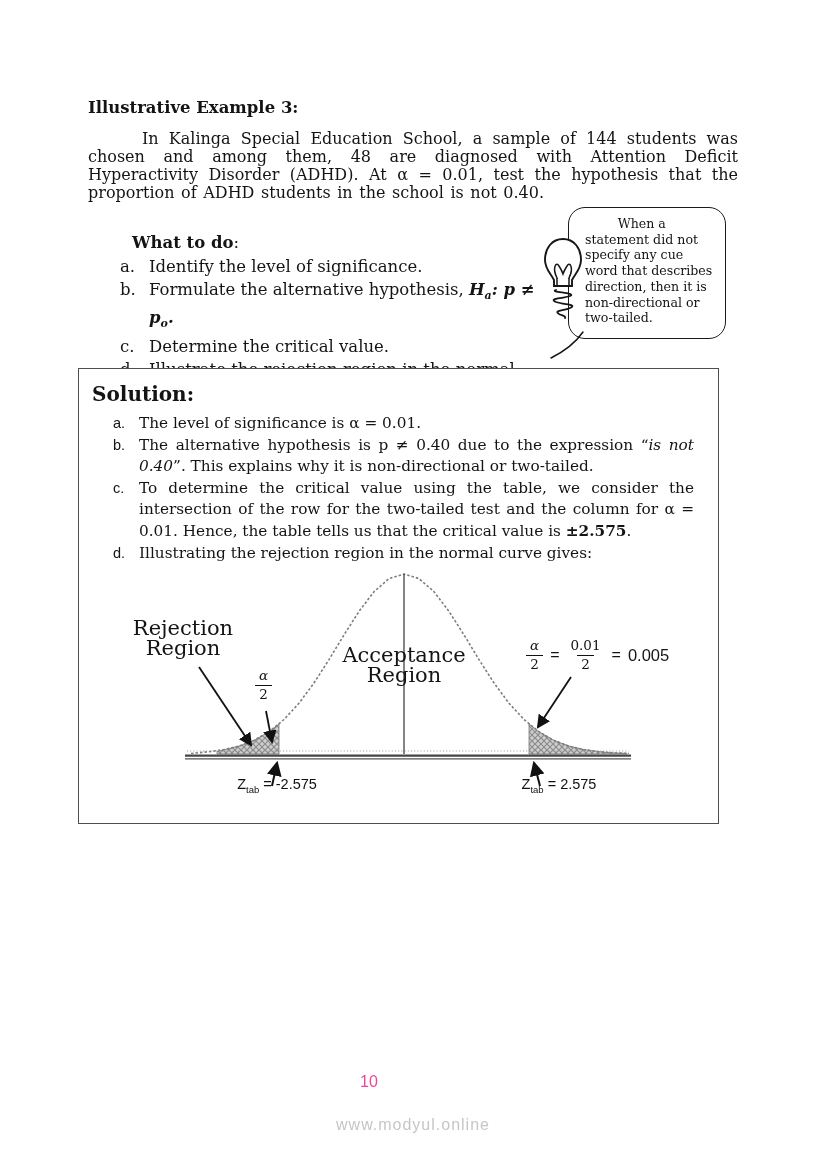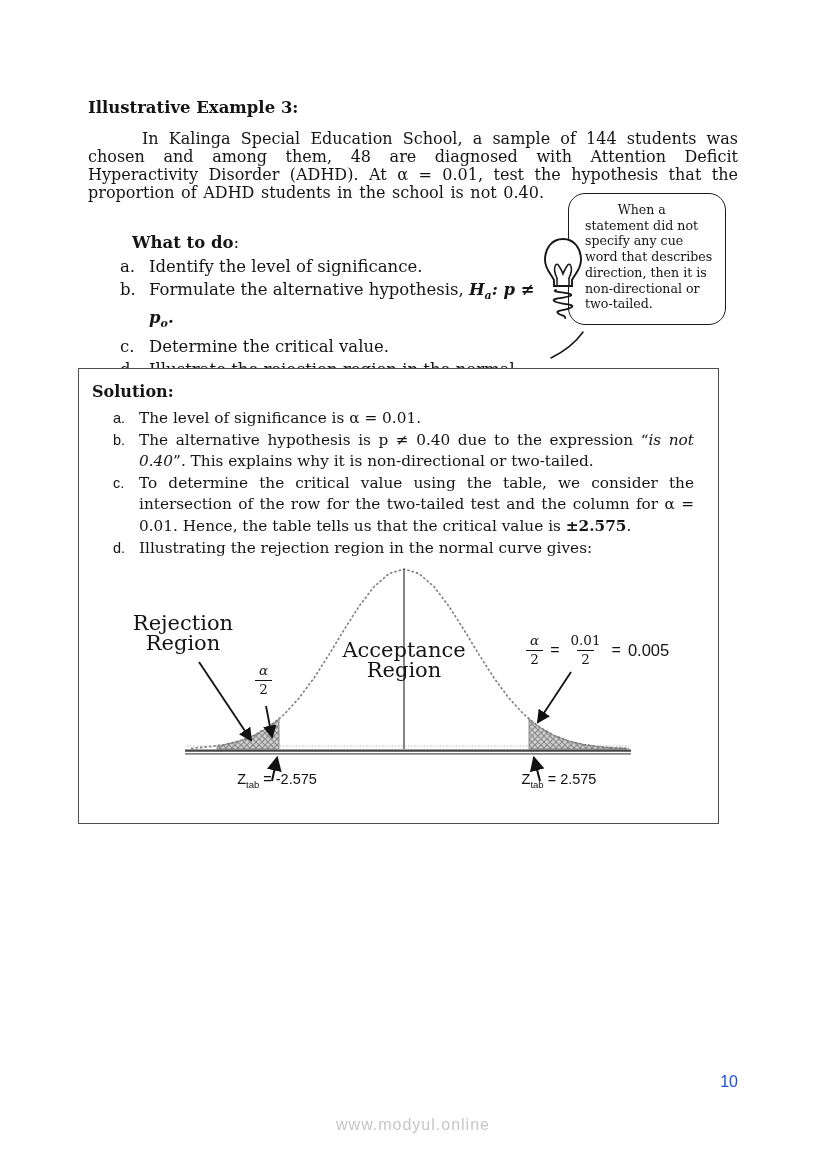--- a/index.html
+++ b/index.html
@@ -12,31 +12,31 @@
           text-align:justify;text-indent:54px;word-spacing:1.5px;}
   .wtd-heading{position:absolute;left:88px;top:233px;font-size:16.5px;margin-left:44px;}
   .wtd-heading .b{font-weight:bold;}
   .wtd-list{position:absolute;left:120px;top:256px;width:440px;font-size:16.5px;line-height:22.6px;}
   .li{display:flex;}
   .li .marker{flex:none;width:29px;}
   .formula-bi{font-weight:bold;font-style:italic;}
   .formula-bi sub{font-size:11px;}
 
   
-  .bubble{position:absolute;left:568px;top:193px;width:158px;height:132px;box-sizing:border-box;
+  .bubble{position:absolute;left:568px;top:207px;width:158px;height:132px;box-sizing:border-box;
           border:1.7px solid #1b1b1b;border-radius:17px;padding:8px 8px 6px 16px;
           font-size:12.6px;line-height:15.7px;background:transparent;}
   .bubble .txt{display:block;text-indent:2.6em;text-align:left;}
   .bulb-svg{position:absolute;left:540px;top:236px;width:46px;height:102px;}
   .tail-svg{position:absolute;left:549px;top:330px;width:36px;height:30px;}
 
   
   .sol-box{position:absolute;left:78px;top:368px;width:641px;height:456px;box-sizing:border-box;
            border:1.6px solid #4f4f4f;padding:13px 14px 0 13px;background:#fff;}
-  .sol-heading{font-size:16px;font-weight:bold;}
+  .sol-heading{font-size:20px;font-weight:bold;}
   .sol-list{margin:7px 0 0 21px;font-size:15.3px;line-height:21.6px;}
   .sol-list .li .marker{flex:none;width:26px;font-family:"Liberation Sans",sans-serif;font-size:14.5px;}
   .sol-list .li .txt{text-align:justify;width:555px;}
   .em-i{font-style:italic;}
   .bold{font-weight:bold;}
 
   
   .diagram{position:relative;margin-left:-13px;width:640px;height:252px;}
   .dg-svg{position:absolute;left:0;top:0;}
   .dg-label{position:absolute;text-align:center;font-size:21px;line-height:19.5px;}
@@ -51,22 +51,22 @@
   .dg-formula{position:absolute;left:447px;top:74px;display:flex;align-items:center;gap:7px;}
   .dg-formula .eq{font-size:16px;font-family:"Liberation Sans",sans-serif;}
   .dg-formula .res{font-size:16.5px;font-family:"Liberation Sans",sans-serif;}
   .z-label{position:absolute;top:212px;width:130px;text-align:center;
            font-family:"Liberation Sans",sans-serif;font-size:14.5px;color:#111;}
   .z-left{left:133px;}
   .z-right{left:415px;}
   .z-label sub{font-size:9.5px;text-align:right;}
 
   
-  .page-number{position:absolute;left:0;top:1073px;width:738px;text-align:right;
-               font-family:"Liberation Sans",sans-serif;font-size:16px;color:#1d4ed8;}
+  .page-number{position:absolute;left:0;top:1073px;width:738px;text-align:center;
+               font-family:"Liberation Sans",sans-serif;font-size:16px;color:#ec4899;}
   .watermark{position:absolute;left:0;top:1116px;width:826px;text-align:center;
              font-family:"Liberation Sans",sans-serif;font-size:16px;color:#c6c6c6;letter-spacing:1px;}
 </style>
 </head>
 <body>
 
 <div class="page">
 
   <div class="ex-heading">Illustrative Example 3:</div>
 

